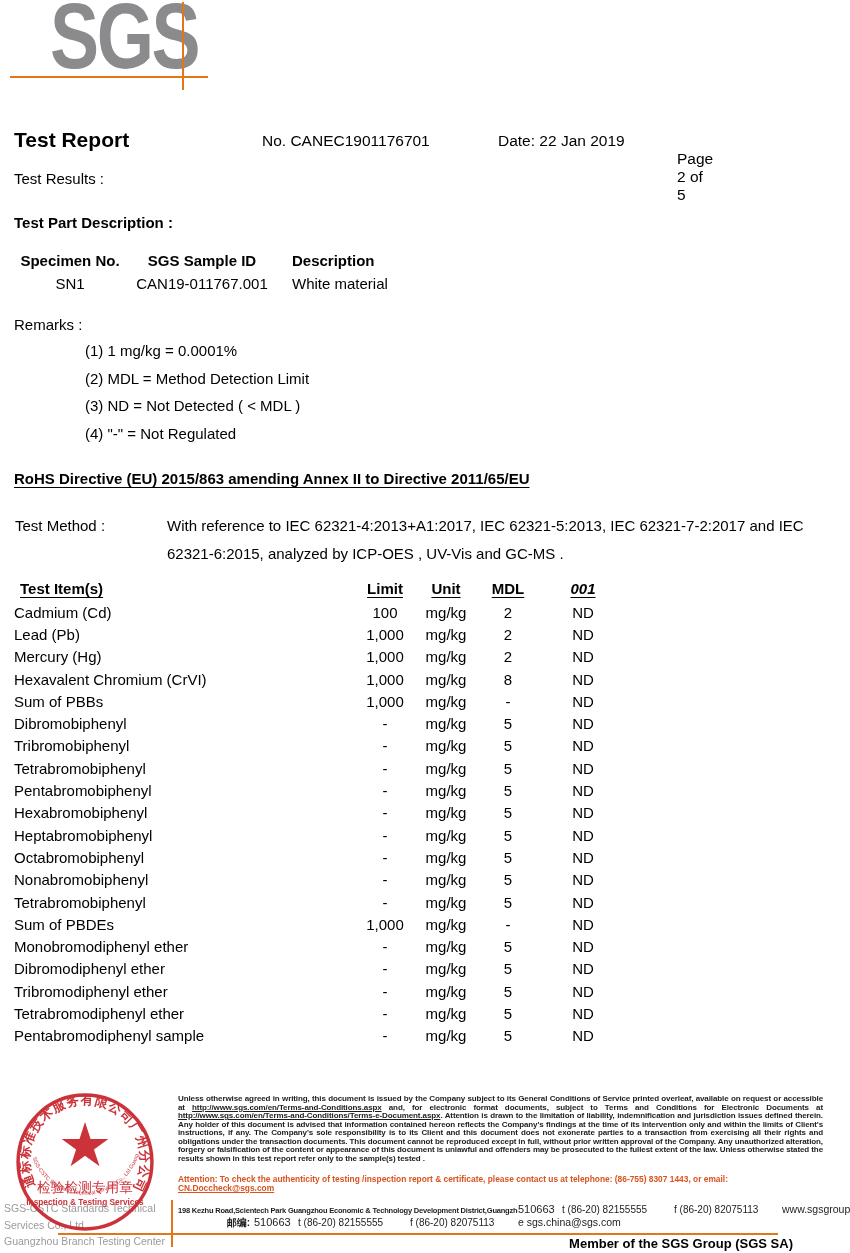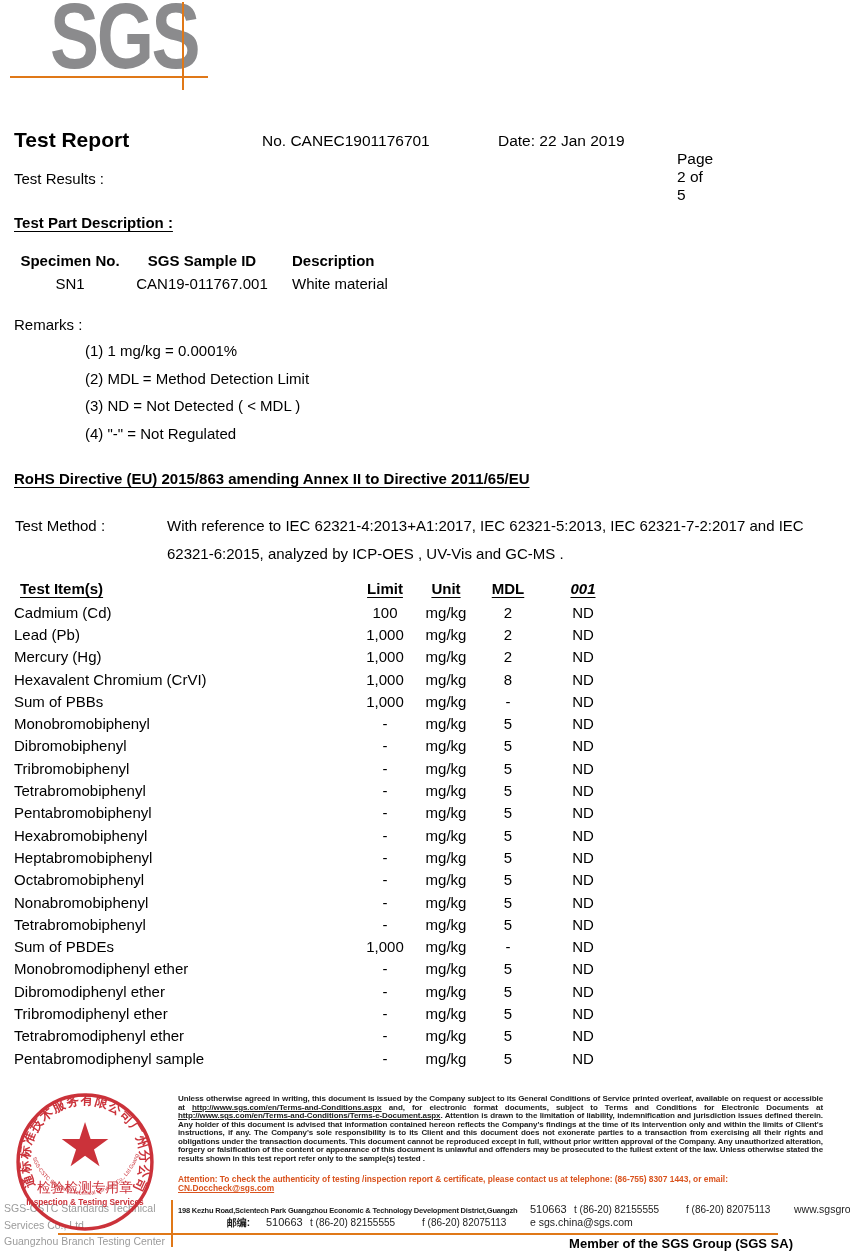--- a/index.html
+++ b/index.html
@@ -15,21 +15,21 @@
 
   .title-row{position:absolute;left:0;top:128px;width:700px;height:26px;}
   .doc-title{position:absolute;left:14px;top:0;font-size:21px;font-weight:bold;}
   .doc-no{position:absolute;left:262px;top:4px;font-size:15.5px;}
   .doc-date{position:absolute;left:498px;top:4px;font-size:15.5px;}
   .doc-page{position:absolute;left:677px;top:4px;font-size:15.5px;margin-top:18px;}
 
   .lbl{font-size:15px;}
   .test-results{position:absolute;left:14px;top:170px;}
   .test-part{position:absolute;left:14px;top:214px;font-weight:bold;
-             text-decoration:underline;text-underline-offset:3px;text-align:right;}
+             text-underline-offset:3px;text-align:right;}
 
   
   table{border-collapse:collapse;}
   .spec-table{position:absolute;left:14px;top:248px;font-size:15px;table-layout:fixed;}
   .spec-table th{font-weight:bold;height:24px;padding:0;}
   .spec-table td{height:23px;padding:0;}
   .spec-c1{width:112px;text-align:center;}
   .spec-c2{width:152px;text-align:center;}
   .spec-c3{width:220px;text-align:left;padding-left:14px !important;}
 
@@ -73,21 +73,21 @@
   .addr-vline{position:absolute;left:171px;top:1200px;width:2px;height:47px;background:#e07818;}
   .addr-hline{position:absolute;left:58px;top:1233px;width:720px;height:2px;background:#e07818;}
 
   .addr-row{position:absolute;left:178px;width:672px;display:flex;align-items:baseline;
             white-space:nowrap;color:#1c1c1c;}
   .addr-row1{top:1203px;}
   .addr-row2{top:1216px;}
   .addr-en{font-size:7.5px;font-weight:bold;letter-spacing:-0.2px;width:340px;flex:0 0 340px;overflow:hidden;}
   .addr-cn{font-size:12px;font-weight:bold;width:268px;flex:0 0 268px;overflow:hidden;}
   .addr-postal-label{font-size:10px;font-weight:bold;width:72px;flex:0 0 72px;text-align:right;padding-right:4px;}
-  .addr-postal{font-size:11px;width:44px;flex:0 0 44px;margin-left:12px;}
+  .addr-postal{font-size:11px;width:44px;flex:0 0 44px;}
   .addr-tel{font-size:10px;width:112px;flex:0 0 112px;}
   .addr-fax{font-size:10px;width:108px;flex:0 0 108px;}
   .addr-web{font-size:10.5px;}
   .member-line{position:absolute;right:57px;top:1236px;font-size:13px;font-weight:bold;}
 </style>
 </head>
 <body>
 
 <div class="page">
 
@@ -189,27 +189,20 @@
         <td class="col-num">1,000</td>
         <td class="col-num">mg/kg</td>
         <td class="col-num">8</td>
         <td class="col-num">ND</td>
       </tr>
         <tr>
         <td class="col-item">Sum of PBBs</td>
         <td class="col-num">1,000</td>
         <td class="col-num">mg/kg</td>
         <td class="col-num">-</td>
-        <td class="col-num">ND</td>
-      </tr>
-        <tr>
-        <td class="col-item">Monobromobiphenyl</td>
-        <td class="col-num">-</td>
-        <td class="col-num">mg/kg</td>
-        <td class="col-num">5</td>
         <td class="col-num">ND</td>
       </tr>
         <tr>
         <td class="col-item">Dibromobiphenyl</td>
         <td class="col-num">-</td>
         <td class="col-num">mg/kg</td>
         <td class="col-num">5</td>
         <td class="col-num">ND</td>
       </tr>
         <tr>

